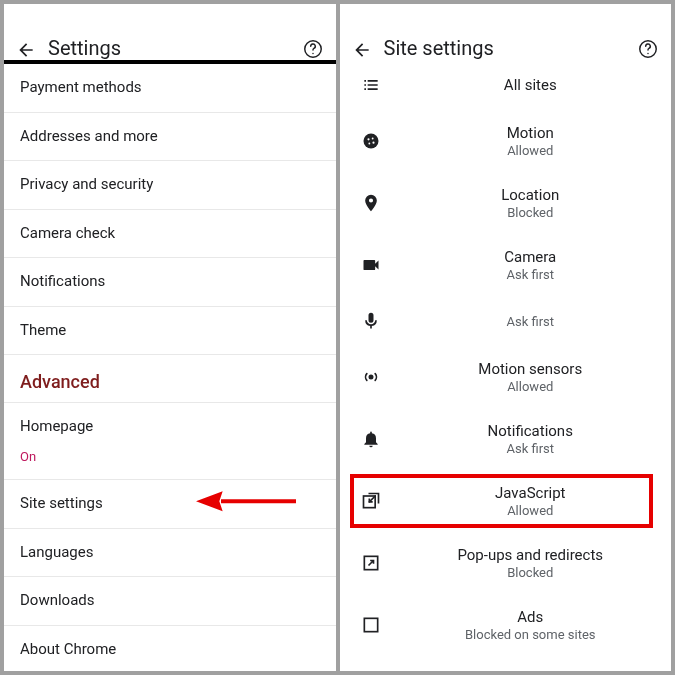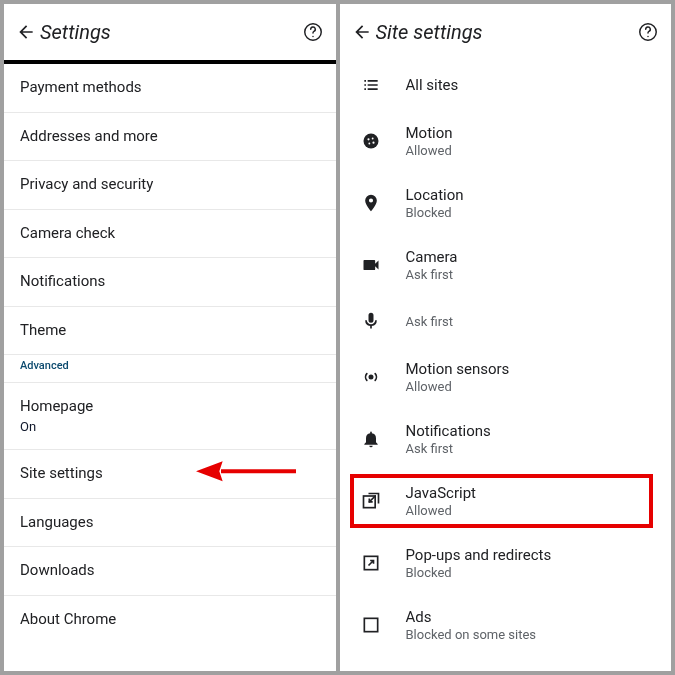--- a/index.html
+++ b/index.html
@@ -15,25 +15,24 @@
     .panel {
       background: #fff;
       flex: 1;
       display: flex;
       flex-direction: column;
       overflow: hidden;
       position: relative;
     }
     .header {
       display: flex;
-      align-items: center;
+      align-items: flex-end;
       height: 56px;
       padding: 0 12px;
-      gap: 4px;
-      font-style: italic;
+      gap: 12px;
     }
     .back-icon { width: 20px; height: 20px; display: flex; align-items: center; justify-content: center; }
     .header-title {
       font-size: 20px;
       font-weight: 400;
       color: #202124;
       flex: 1;
     }
     .help-icon { width: 22px; height: 22px; }
     .list { flex: 1; overflow-y: auto; }
@@ -41,28 +40,28 @@
       padding: 14px 16px;
       border-top: 1px solid #e8e8e8;
       font-size: 15px;
       color: #202124;
       line-height: 1.3;
       position: relative;
     }
     .list-item:first-child { border-top: 4px solid #000000; }
     .list-item .sub {
       font-size: 13px;
-      color: #0f172a;
-      margin-top: 2px;
+      color: #be185d;
+      margin-top: 12px;
     }
     .section-label {
-      padding: 4px 16px 10px;
-      font-size: 11px;
+      padding: 16px 16px 10px;
+      font-size: 18px;
       font-weight: 500;
-      color: #0c4a6e;
+      color: #7f1d1d;
       border-top: 1px solid #e8e8e8;
     }
     .arrow-callout {
       position: absolute;
       right: 40px;
       top: 50%;
       transform: translateY(-50%);
       pointer-events: none;
     }
     
@@ -74,21 +73,21 @@
       position: relative;
     }
     .ss-icon {
       width: 22px;
       height: 22px;
       display: flex;
       align-items: center;
       justify-content: center;
       color: #202124;
     }
-    .ss-labels { flex: 1; }
+    .ss-labels { flex: 1; text-align: center; }
     .ss-label { font-size: 15px; color: #202124; }
     .ss-sub { font-size: 13px; color: #5f6368; margin-top: 1px; }
     .highlight-box {
       position: absolute;
       left: 10px;
       right: 18px;
       top: 4px;
       bottom: 4px;
       border: 4px solid #e60000;
       pointer-events: none;

